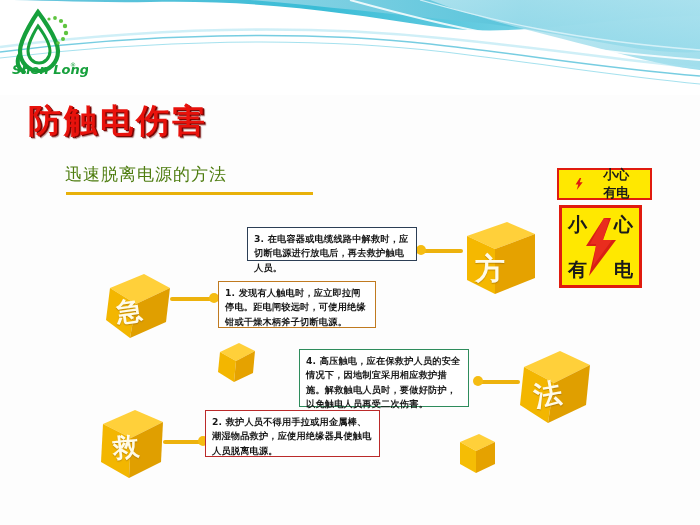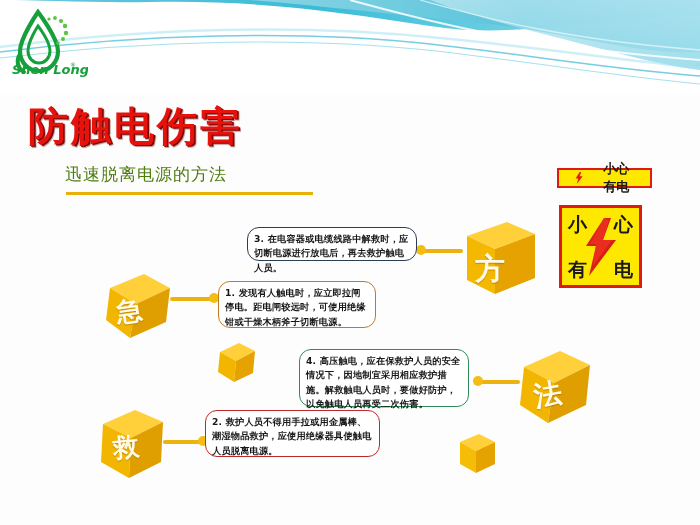--- a/index.html
+++ b/index.html
@@ -26,21 +26,21 @@
   
   .logo{
     position:absolute;left:8px;top:6px;width:80px;height:76px;
     z-index:6;
   }
   .logo svg{display:block;}
 
   
   .main-title{
     position:absolute;left:28px;top:99px;
-    font-size:40px;
+    font-size:33px;
     font-weight:bold;
     color:#e8120c;
     letter-spacing:3px;
     text-shadow:
        1.4px 1.4px 0 #7a0502,
        2.2px 2.2px 1px rgba(90,5,2,.45);
     font-family:"DejaVu Sans","Liberation Sans",sans-serif;
     white-space:nowrap;
     z-index:5;
     text-align:right;
@@ -76,30 +76,29 @@
   .note{
     position:absolute;
     background:#ffffff;
     font-size:9.2px;
     line-height:1.55;
     color:#171717;
     padding:4px 6px;
     box-sizing:border-box;
     letter-spacing:.2px;
     font-weight:bold;
-    border-radius:12px;
   }
   .note-1{border:1.4px solid #c07a20;}
   .note-2{border:1.4px solid #bb2a2a;}
   .note-3{border:1.4px solid #2c3e55;}
   .note-4{border:1.4px solid #2e8c5c;}
 
   
   .sign-wide{
-    position:absolute;left:557px;top:168px;width:95px;height:20px;
+    position:absolute;left:557px;top:168px;width:95px;height:32px;
     background:#ffe800;border:2.5px solid #e01b0e;
     box-sizing:border-box;
     display:flex;align-items:center;justify-content:center;gap:20px;
     padding:0 16px;
   }
   .sign-wide .txt{
     font-size:13px;font-weight:bold;color:#1a1a1a;letter-spacing:0px;
   }
   .sign-sq{
     position:absolute;left:559px;top:205px;width:83px;height:83px;

